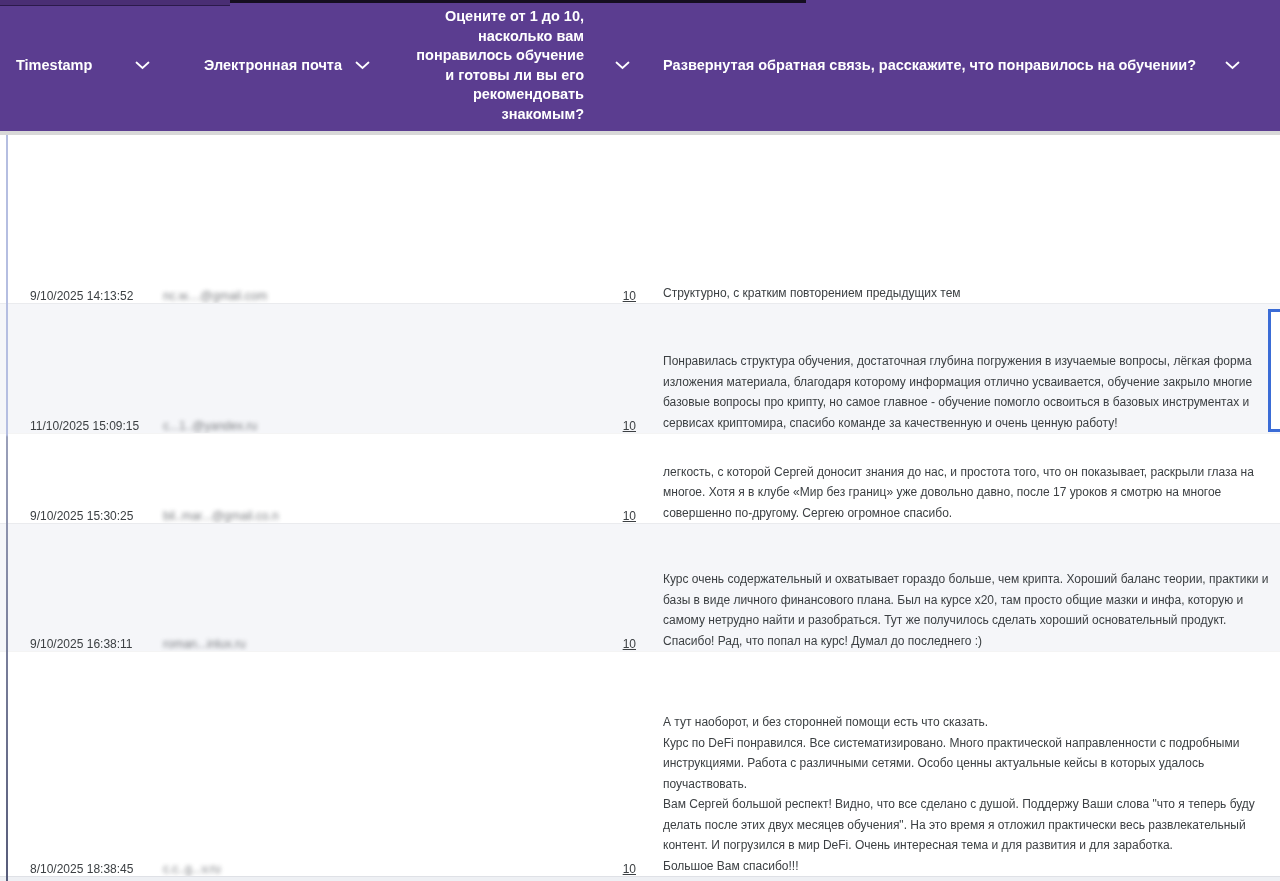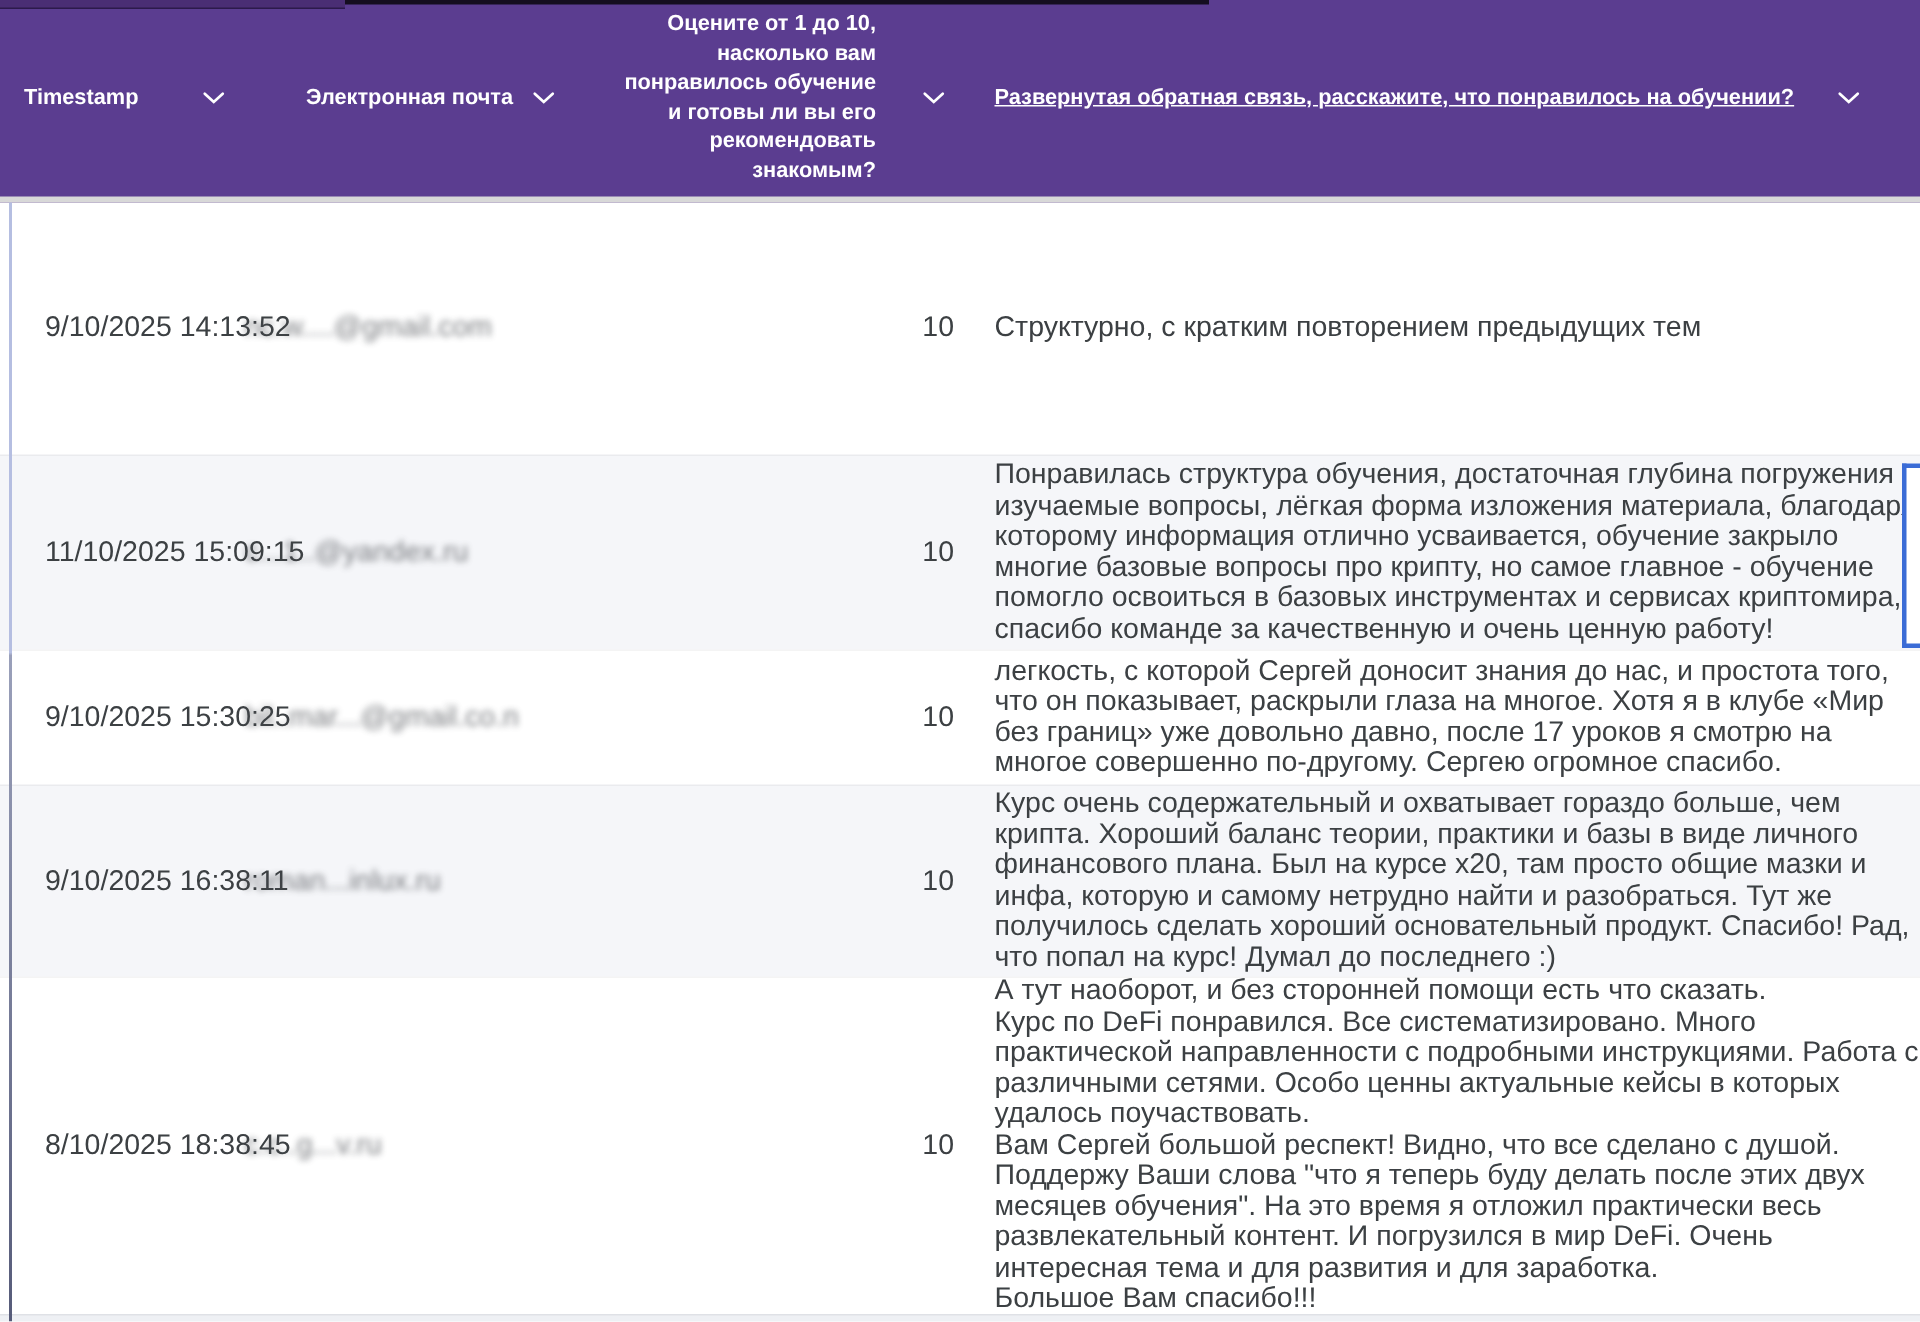--- a/index.html
+++ b/index.html
@@ -18,42 +18,42 @@
   .hdr-cell{
     display:flex;align-items:center;color:#fff;box-sizing:border-box;
     font-size:14.5px;font-weight:bold;line-height:19.5px;
     cursor:pointer;
   }
   .hdr-cell .lbl{flex:0 1 auto;}
   .hdr-cell .chev{margin-left:auto;display:flex;align-items:center;flex:0 0 auto;}
   .c1{width:158px;padding-left:16px;padding-right:8px;gap:14px;}
   .c2{width:224px;padding-left:46px;padding-right:12px;text-align:right;}
   .c3{width:262px;padding-left:26px;padding-right:14px;text-align:right;}
-  .c4{width:636px;padding-left:19px;padding-right:40px;text-decoration:underline;}
+  .c4{width:636px;padding-left:19px;padding-right:40px;}
   .c3 .lbl{max-width:176px;}
   .c4 .lbl{max-width:552px;}
 
   
   .top-strip-a{position:absolute;left:0;top:0;width:230px;height:5px;background:#4a2e74;border-bottom:1px solid #2c1a4b;}
   .top-strip-b{position:absolute;left:230px;top:0;width:576px;height:3px;background:#150e20;}
 
   
   .row{display:flex;align-items:stretch;position:relative;box-sizing:border-box;}
   .row.alt{background:#f5f6f9;}
   .row + .row{border-top:1px solid rgba(60,64,67,.06);}
   .r1{height:168px;}
   .r2{height:130px;}
   .r3{height:90px;}
   .r4{height:128px;}
   .r5{height:225px;}
-  .cell{display:flex;align-items:center;box-sizing:border-box;font-size:19px;color:#3c4043;}
+  .cell{display:flex;align-items:flex-end;box-sizing:border-box;font-size:12px;color:#3c4043;}
   .cell.ts{width:158px;padding-left:30px;white-space:nowrap;}
   .cell.em{width:224px;padding-left:5px;padding-right:6px;overflow:hidden;white-space:nowrap;}
   .cell.em .blur{filter:blur(2.3px);opacity:.72;color:#4a4d52;}
-  .cell.rt{width:262px;justify-content:flex-end;padding-right:8px;}
+  .cell.rt{width:262px;justify-content:flex-end;padding-right:8px;text-decoration:underline;}
   .cell.fb{width:636px;padding-left:19px;line-height:20.5px;}
   .cell.fb .txt{white-space:pre-line;}
 
   
   .sel-box{
     position:absolute;right:-3px;top:5px;height:117px;width:12px;
     background:#fff;border:3px solid #3b6cd6;border-right:none;
   }
 
   

